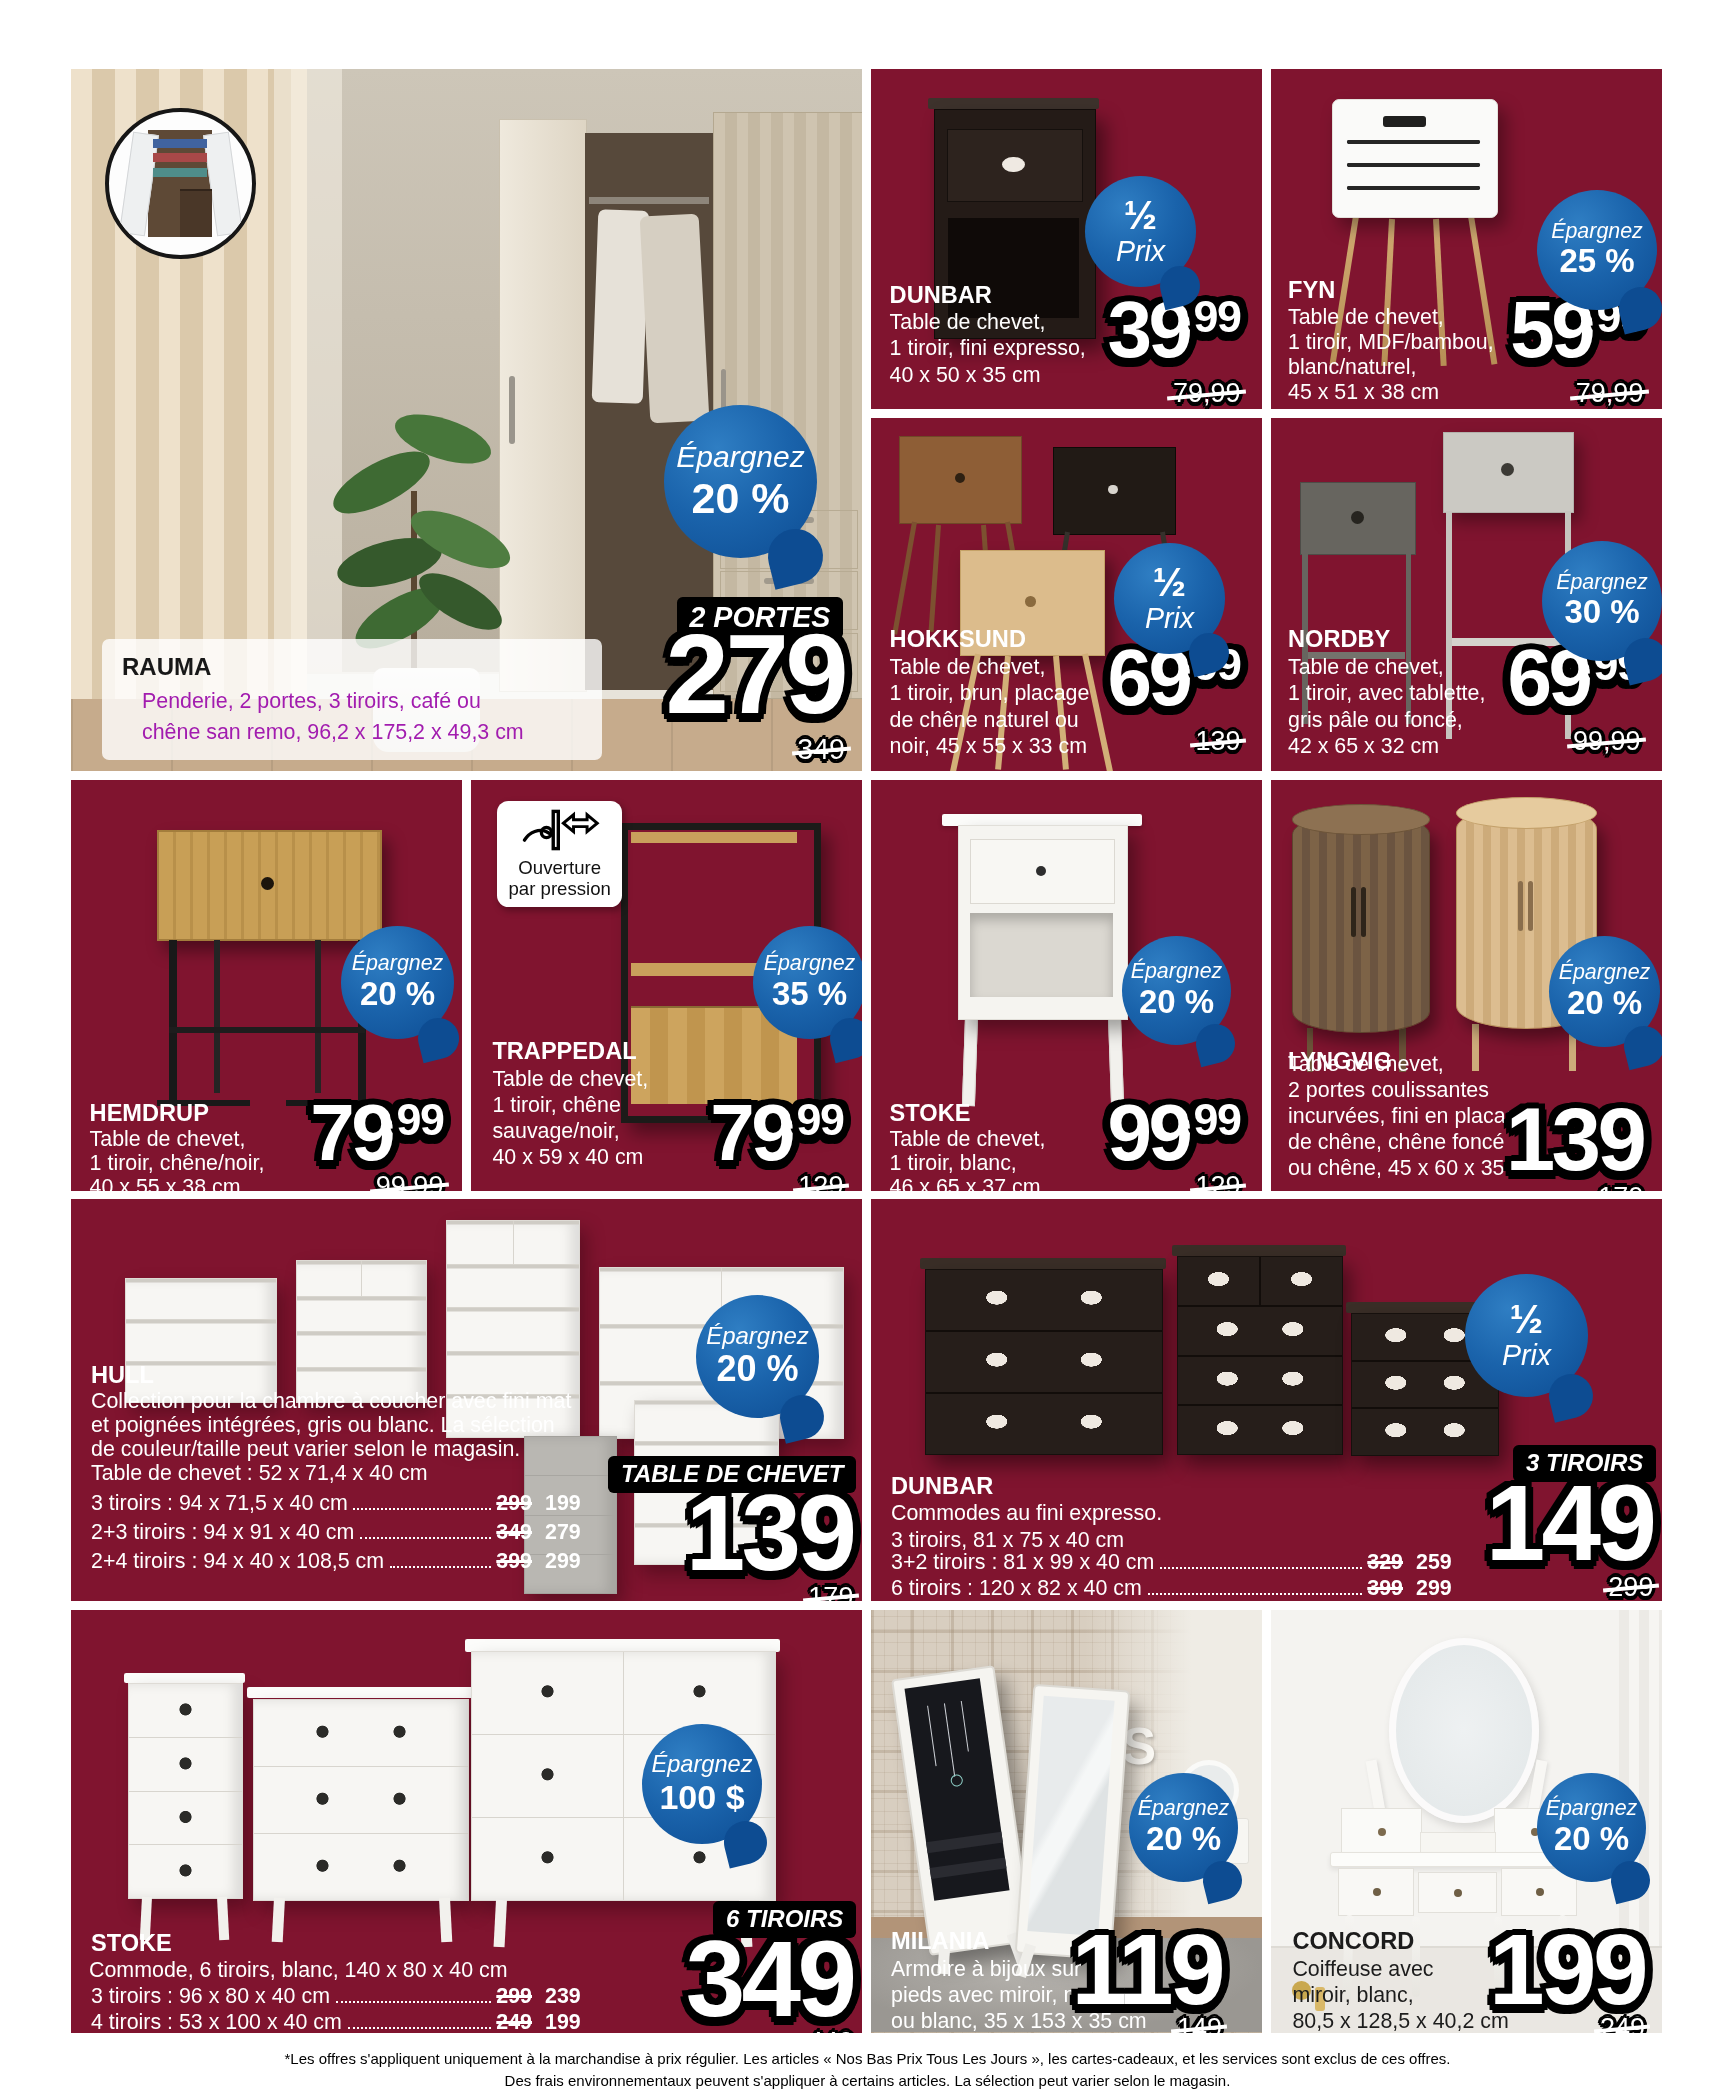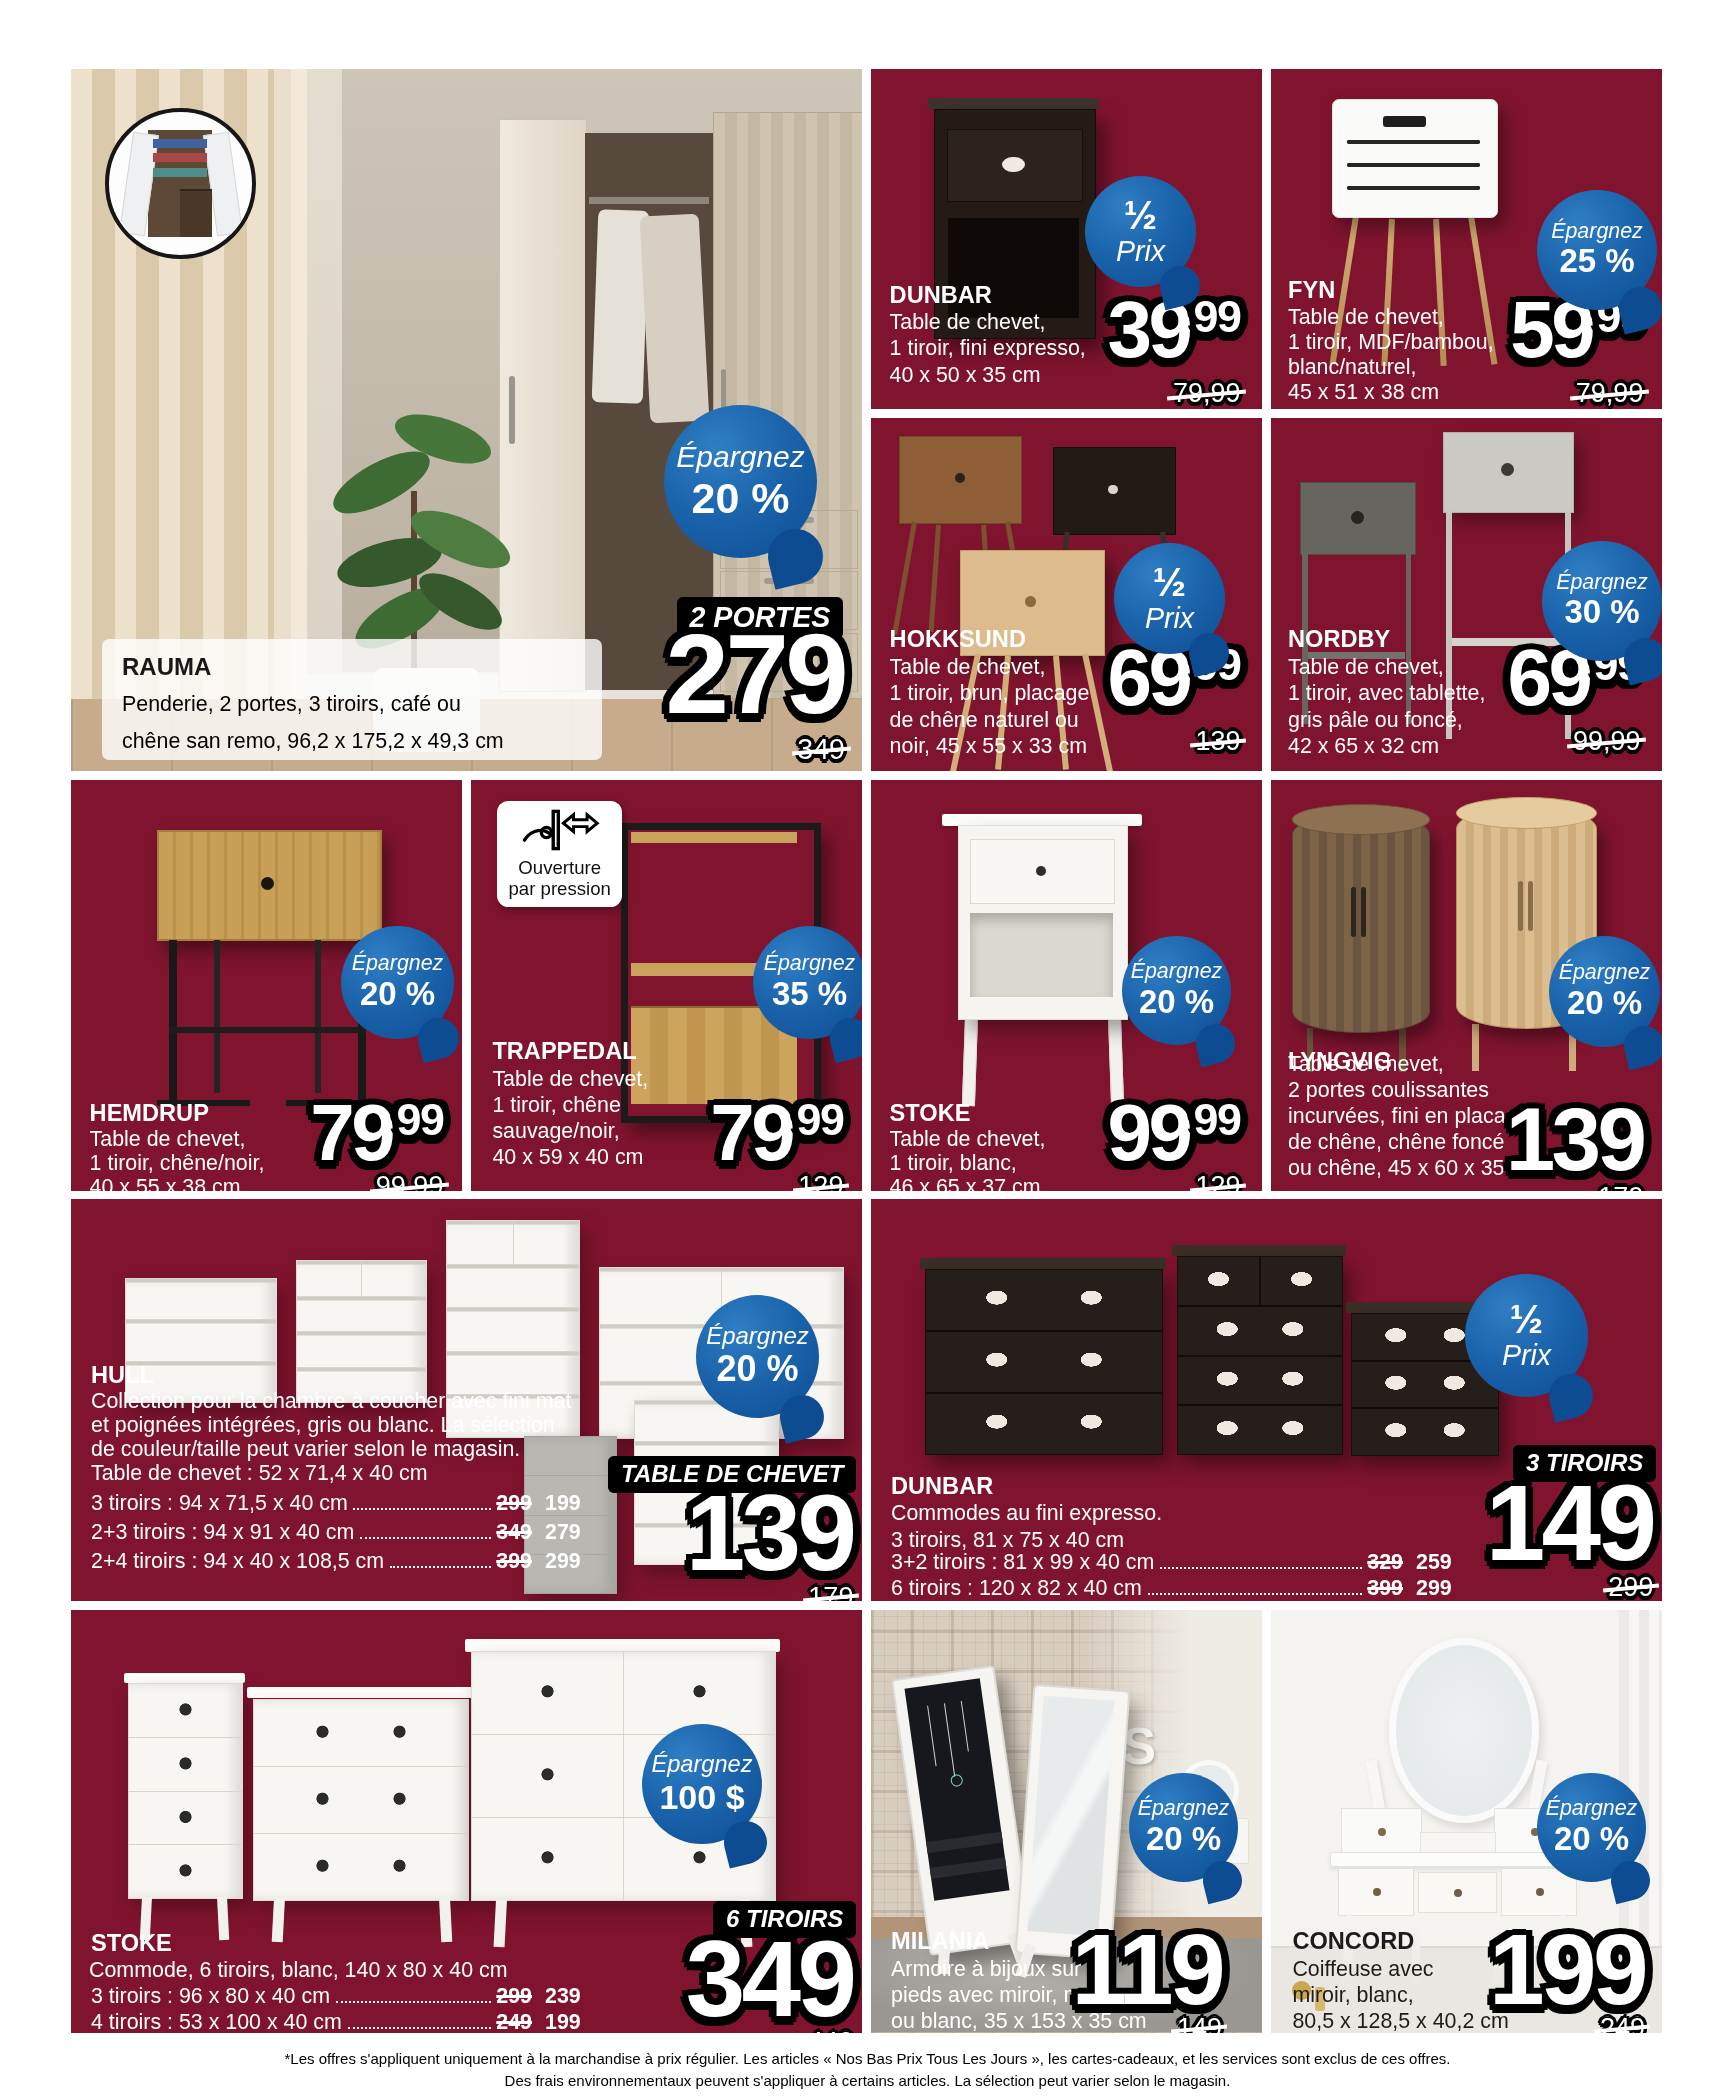--- a/index.html
+++ b/index.html
@@ -123,21 +123,21 @@
     <div class="abs" style="left:71px;top:77px;width:32px;height:46px;background:#4a3728;border-top:2.1px solid #32241a;"></div>
   </div>
 
   <div class="badge big" style="left:593px;top:336px;width:153px;height:153px;">
     <span class="b-top">Épargnez</span>
     <span class="b-val">20 %</span>
   </div>
 
   <div class="abs" style="left:31px;top:570px;width:500px;height:121px;background:rgba(255,255,255,.80);border-radius:7.1px;padding:14.3px 20px;box-sizing:border-box;z-index:6;">
     <div style="color:#181818;font-weight:bold;font-size:24px;">RAUMA</div>
-    <div style="color:#000000;font-size:21.4px;line-height:37px;white-space:pre-line;margin-top:4.3px;">Penderie, 2 portes, 3 tiroirs, café ou
+    <div style="color:#a21caf;font-size:21.4px;line-height:31px;white-space:pre-line;margin-top:4.3px;margin-left:20px;">Penderie, 2 portes, 3 tiroirs, café ou
 chêne san remo, 96,2 x 175,2 x 49,3 cm</div>
   </div>
 
   <div class="black-tag" style="right:18.6px;top:528px;font-size:28.6px;">2 PORTES</div>
   <div class="pricewrap" style="right:17px;top:558px;">
     <div class="price" style="font-size:114px;"><span>279</span></div>
     <div class="old" style="margin-top:13px;font-size:28.6px;">349</div>
   </div>
 </div>
 

